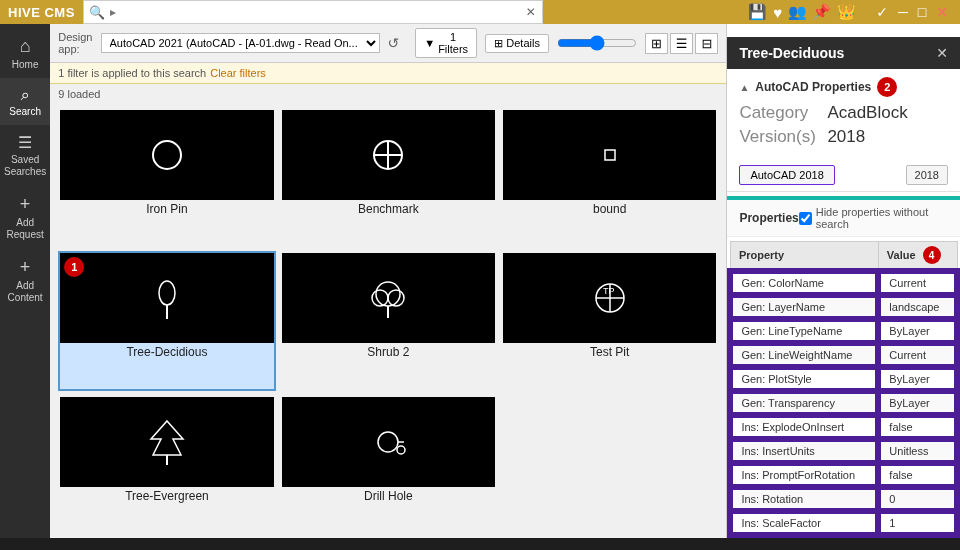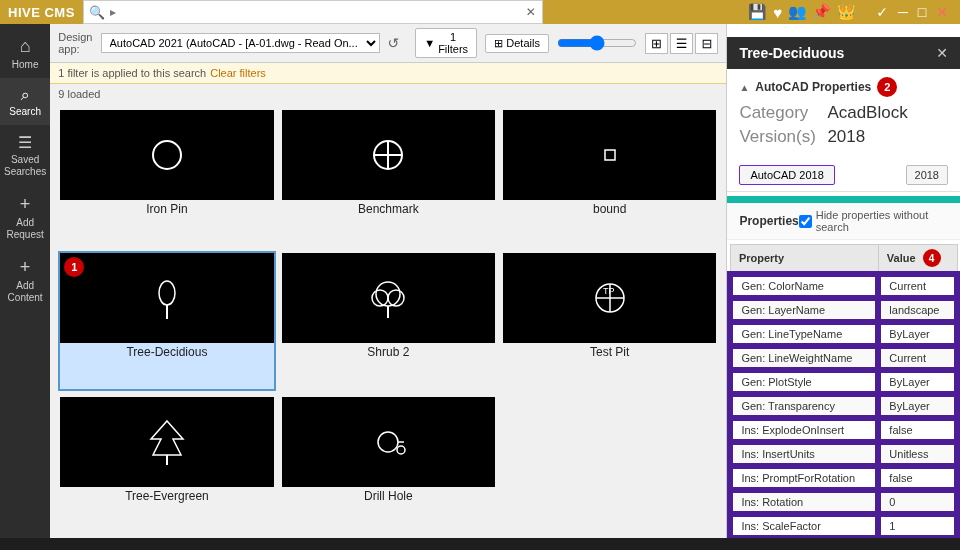--- a/index.html
+++ b/index.html
@@ -109,21 +109,21 @@
     .autocad-btn {
       border: 1px solid #6d28d9; background: #f5f5f5; padding: 3px 10px; font-size: 11px; cursor: pointer; margin-right: 4px; border-radius: 2px;
     }
     .year-badge {
       border: 1px solid #bbb; background: #f5f5f5; padding: 3px 8px; font-size: 11px; float: right; border-radius: 2px;
     }
 
     
     .props-header {
       display: flex; align-items: center; justify-content: space-between; margin: 4px 0; padding: 6px 12px;
-      border-top: 7px solid #14b8a6; border-bottom: 1px solid #eee; background: #fafafa;
+      border-top: 4px solid #14b8a6; border-bottom: 1px solid #eee; background: #fafafa;
     }
     .props-header .title { font-size: 12px; font-weight: 600; }
     .hide-check { display: flex; align-items: center; gap: 4px; font-size: 11px; color: #555; }
     .hide-check input { margin: 0; }
 
     
     .prop-table { width: 100%; border-collapse: collapse; font-size: 11px; }
     .prop-table th { background: #e8e8e8; padding: 4px 8px; text-align: left; border: 1px solid #ccc; font-weight: 600; }
     .prop-table td { padding: 3px 8px; border: 6px solid #4c1d95; }
     .prop-table tr:nth-child(even) td { background: #f9f9f9; }

